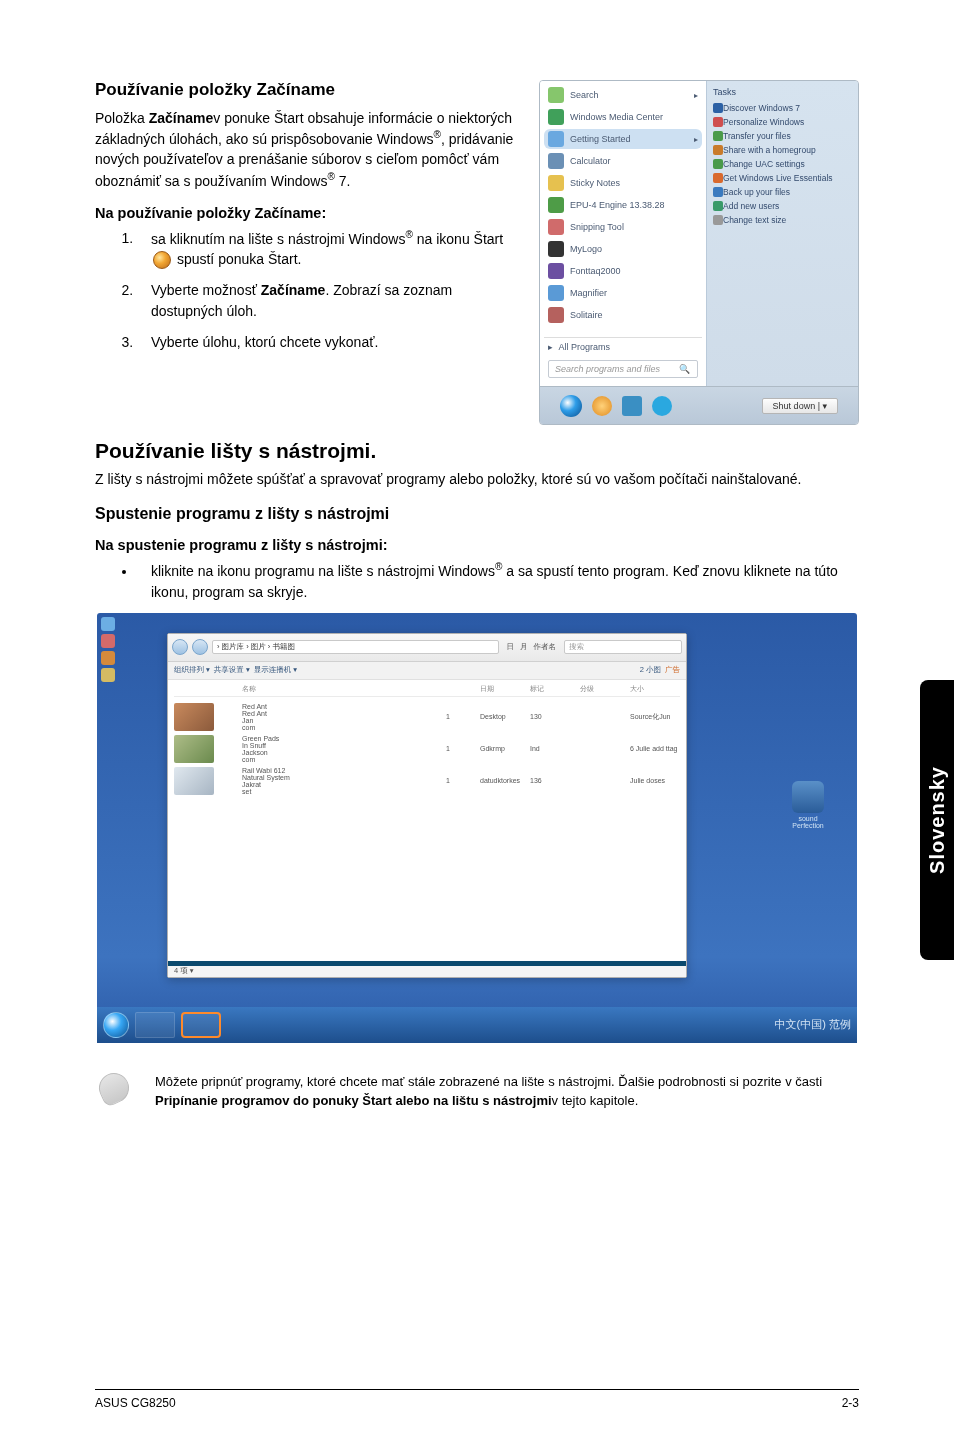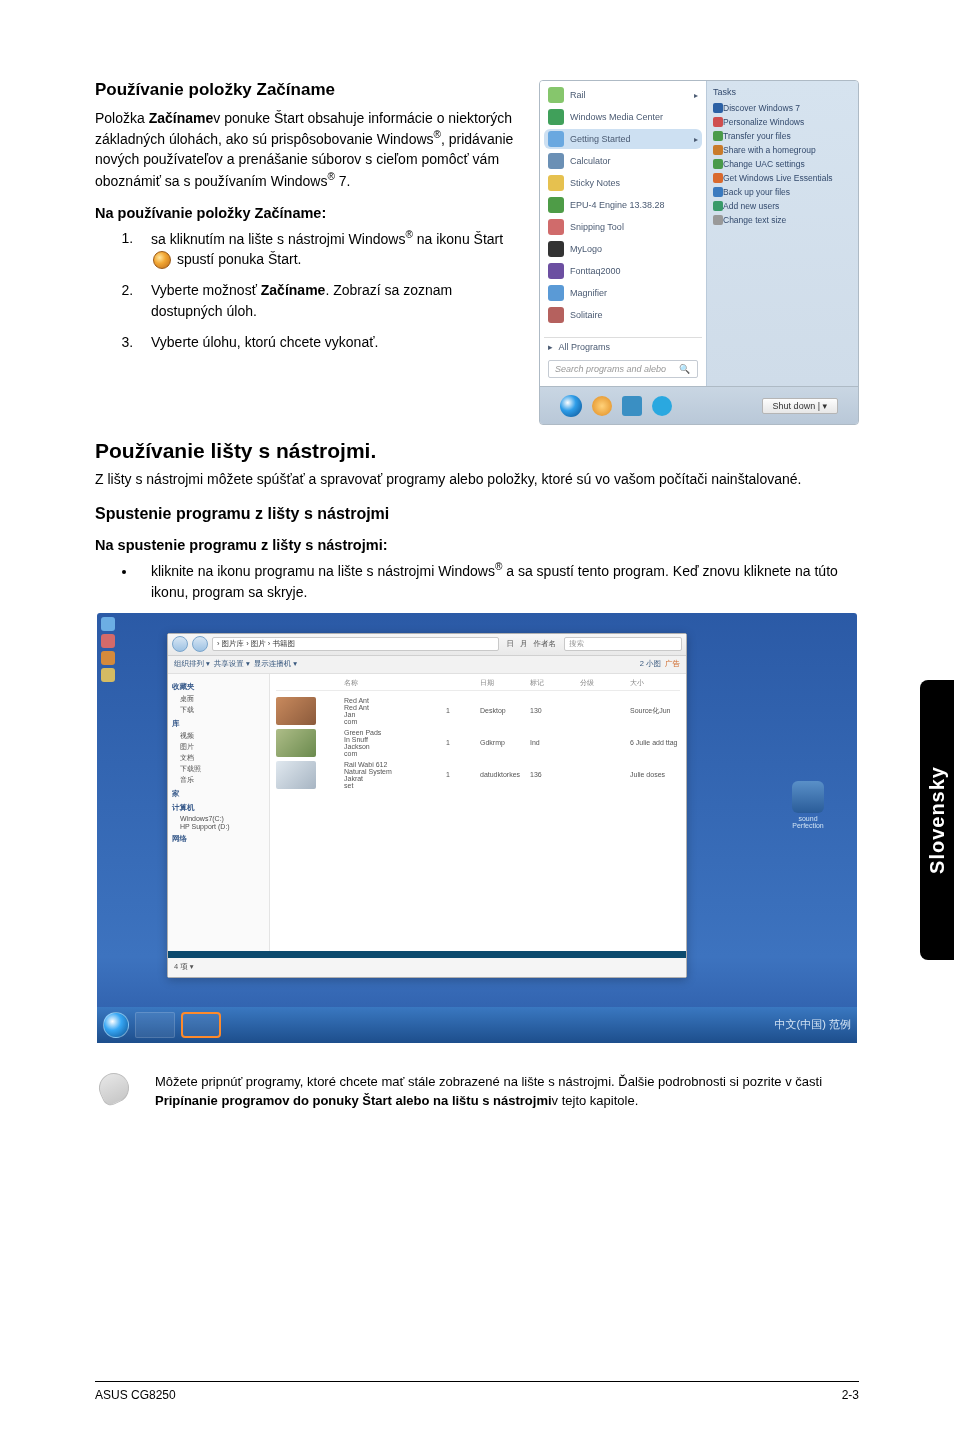--- a/index.html
+++ b/index.html
@@ -217,21 +217,21 @@
     background: #fff;
     border: 1px solid #b0b0b0;
     border-radius: 2px;
     box-shadow: 0 2px 10px rgba(0,0,0,0.25);
     display: flex;
     flex-direction: column;
     font-size: 7.5px;
     color: #555;
   }
   .expl-titlebar {
-    height: 22px;
+    height: 28px;
     background: linear-gradient(180deg,#f7f7f7,#e9e9e9);
     border-bottom: 1px solid #d0d0d0;
     display: flex; align-items: center; padding: 0 4px; gap: 4px;
   }
   .expl-navback, .expl-navfwd {
     width: 16px; height: 16px; border-radius: 50%;
     background: linear-gradient(180deg,#d7e6f4,#9ec2e3);
     border: 1px solid #7aa5cc;
   }
   .expl-loc {
@@ -297,21 +297,21 @@
     font-size: 7px;
     padding: 2px 0;
   }
   .thumb {
     width: 40px; height: 28px; border-radius: 2px;
     background: linear-gradient(135deg,#c98a5d,#8b5a3b);
   }
   .thumb.green { background: linear-gradient(135deg,#aebd88,#6a8a4d); }
   .thumb.winter { background: linear-gradient(135deg,#e0e8ef,#a7b5c3); }
   .expl-footer {
-    height: 26px; background: #f5f5f5; border-top: 7px solid #0c4a6e;
+    height: 16px; background: #f5f5f5; border-top: 5px solid #0c4a6e;
     display: flex; align-items: center; padding: 0 6px; gap: 6px;
   }
   .expl-taskbar {
     position: absolute;
     left: 0; right: 0; bottom: 0; height: 36px;
     background: linear-gradient(180deg,#3a78c1,#1d4e8c);
     display: flex; align-items: center; padding: 0 6px; gap: 6px;
   }
   .tb-orb {
     width: 26px; height: 26px; border-radius: 50%;
@@ -364,21 +364,21 @@
     width: 30px; height: 30px;
     background: linear-gradient(180deg,#e4e4e4,#c9c9c9);
     border-radius: 50% 50% 50% 8px;
     transform: rotate(-25deg);
     border: 1px solid #bcbcbc;
     margin-left: 4px;
     flex-shrink: 0;
   }
   .page-footer {
     position: absolute;
-    left: 95px; right: 95px; bottom: 36px;
+    left: 95px; right: 95px; bottom: 28px;
     border-top: 1px solid #000;
     padding-top: 6px;
     display: flex; justify-content: space-between;
     font-size: 12px;
   }
 </style>
 </head>
 <body>
 
 <div class="side-tab">
@@ -403,21 +403,21 @@
         </li>
         <li>Vyberte úlohu, ktorú chcete vykonať.</li>
       </ol>
     </div>
 
     <div class="start-menu-screenshot">
       <div class="sm-body">
         <div class="sm-left">
           <div class="sm-item">
               <span class="icn" style="background:#86c66c"></span>
-              <span>Rail</span>
+              <span>Search</span>
               <span class="arrow">▸</span>
             </div>
           <div class="sm-item">
               <span class="icn" style="background:#40a05a"></span>
               <span>Windows Media Center</span>
             </div>
           <div class="sm-item highlight">
               <span class="icn" style="background:#6aa8e0"></span>
               <span>Getting Started</span>
               <span class="arrow">▸</span>
@@ -452,21 +452,21 @@
             </div>
           <div class="sm-item">
               <span class="icn" style="background:#b5615e"></span>
               <span>Solitaire</span>
             </div>
           <div class="sm-allprog">
               <span>▸</span>
               <span>All Programs</span>
             </div>
           <div class="sm-search">
-              <span>Search programs and alebo</span>
+              <span>Search programs and files</span>
               <span class="mag">🔍</span>
             </div>
         </div>
         <div class="sm-right">
           <div class="sm-tasks-title">Tasks</div>
           <div class="sm-task">
               <span class="ticn" style="background:#2c61a5"></span>
               <span>Discover Windows 7</span>
             </div>
           <div class="sm-task">
@@ -554,36 +554,20 @@
       </div>
       <div class="expl-toolbar">
         <span>组织排列 ▾</span>
         <span>共享设置 ▾</span>
         <span>显示连播机 ▾</span>
         <span style="flex:1"></span>
         <span>2 小图</span>
         <span style="color:#d06b2c">广告</span>
       </div>
       <div class="expl-body">
-        <div class="expl-side">
-          <div class="grp">收藏夹</div>
-          <div class="itm">桌面</div>
-          <div class="itm">下载</div>
-          <div class="grp">库</div>
-          <div class="itm">视频</div>
-          <div class="itm">图片</div>
-          <div class="itm">文档</div>
-          <div class="itm">下载照</div>
-          <div class="itm">音乐</div>
-          <div class="grp">家</div>
-          <div class="grp">计算机</div>
-          <div class="itm">Windows7(C:)</div>
-          <div class="itm">HP Support (D:)</div>
-          <div class="grp">网络</div>
-        </div>
         <div class="expl-main">
           <div class="expl-cols">
             <span></span>
             <span>名称</span>
             <span></span>
             <span>日期</span>
             <span>标记</span>
             <span>分级</span>
             <span>大小</span>
           </div>

